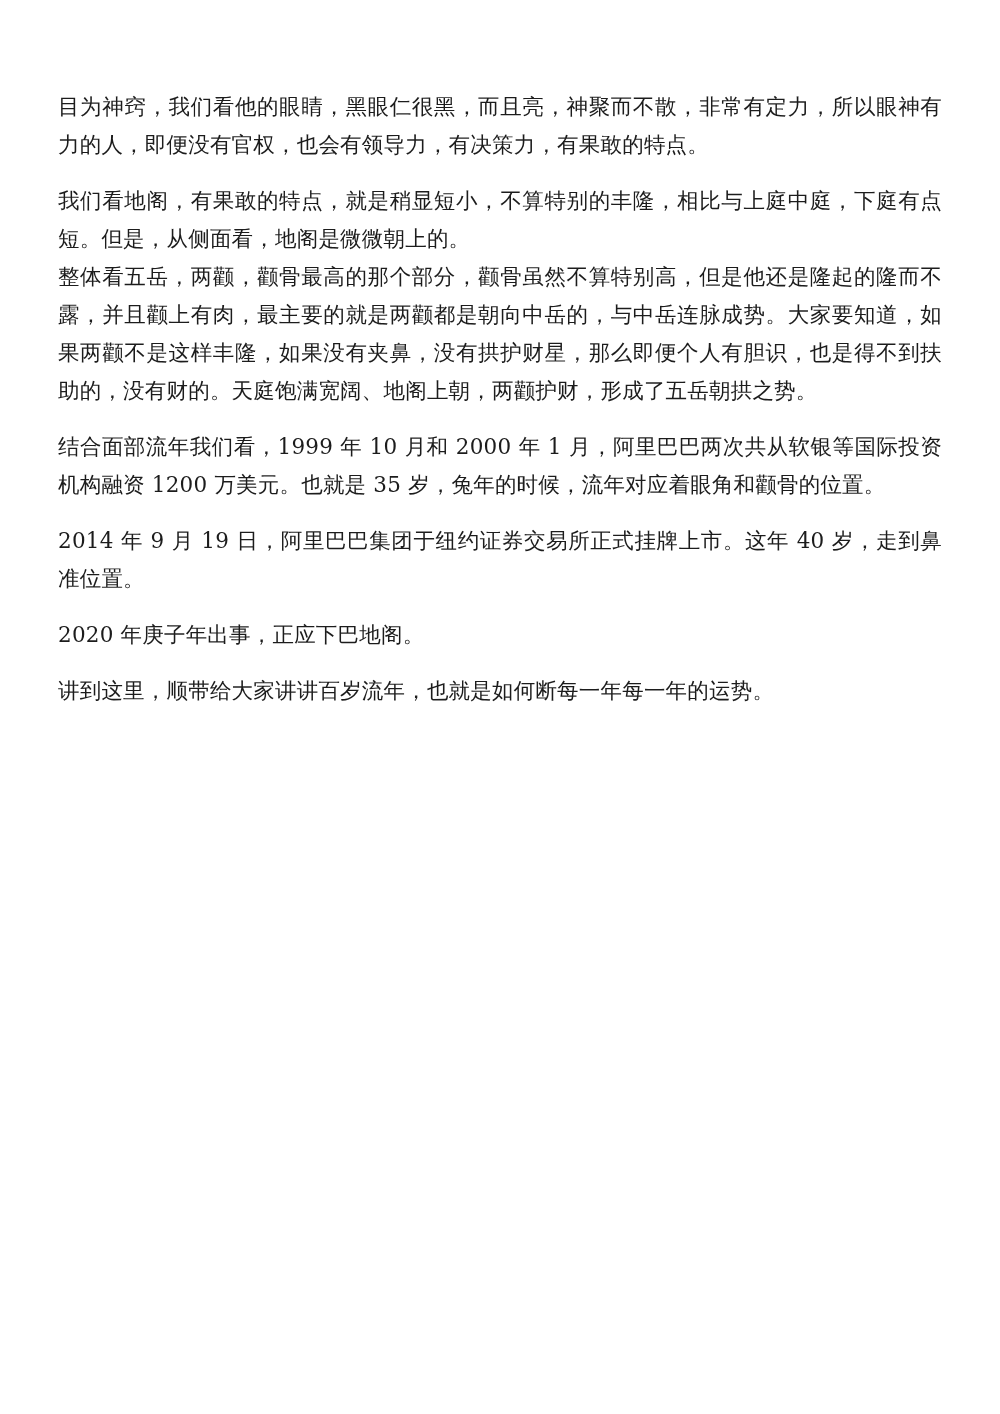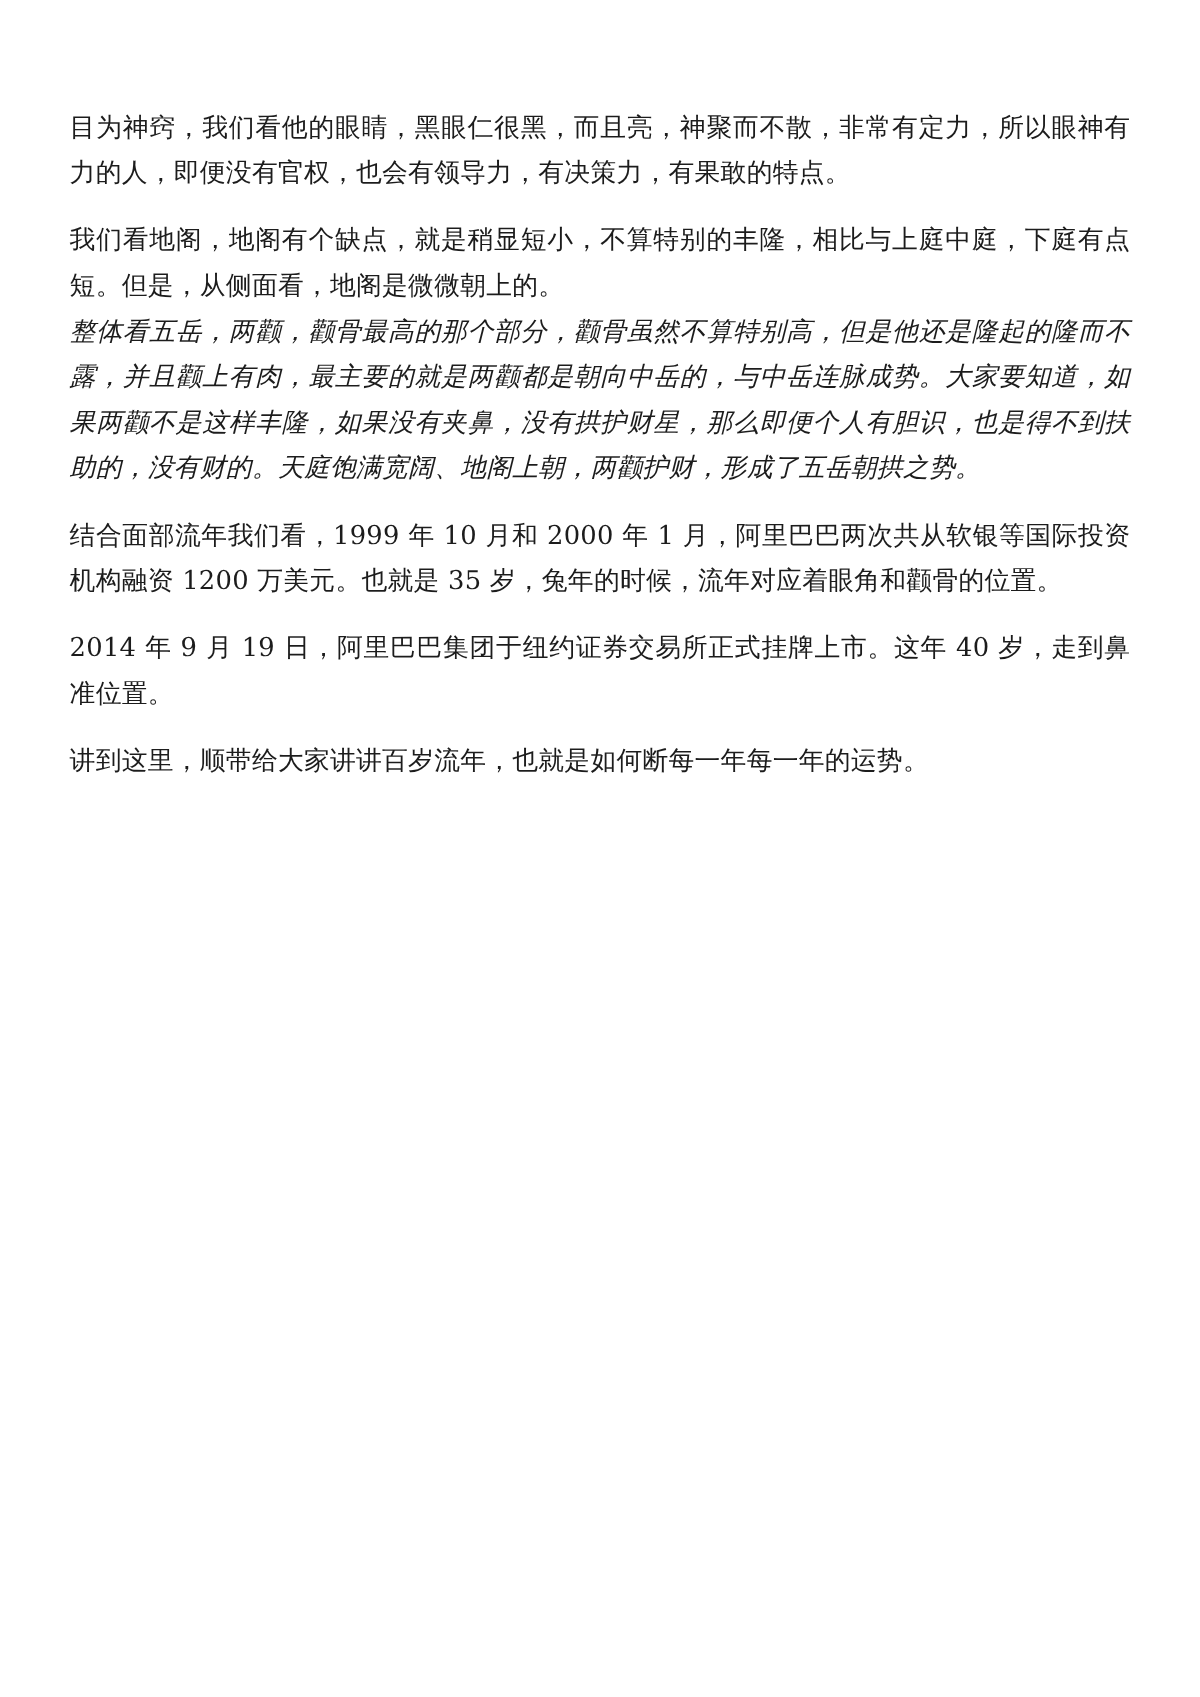--- a/index.html
+++ b/index.html
@@ -35,39 +35,39 @@
     line-height: 38px;
     text-align: justify;
     text-justify: inter-ideograph;
     letter-spacing: 0.2px;
     color: #1c1c1c;
     font-weight: 400;
   }
   
   .para.tight {
     margin-top: -18px;
-    font-style: italic;
   }
   .para:last-child {
     margin-bottom: 17px;
   }
 </style>
 </head>
 <body>
 
 <div class="page">
   <div class="doc-body">
 
     <p class="para">目为神窍，我们看他的眼睛，黑眼仁很黑，而且亮，神聚而不散，非常有定力，所以眼神有力的人，即便没有官权，也会有领导力，有决策力，有果敢的特点。</p>
 
-    <p class="para">我们看地阁，地阁有个缺点，就是稍显短小，不算特别的丰隆，相比与上庭中庭，下庭有点短。但是，从侧面看，地阁是微微朝上的。</p>
+    <p class="para">我们看地阁，有果敢的特点，就是稍显短小，不算特别的丰隆，相比与上庭中庭，下庭有点短。但是，从侧面看，地阁是微微朝上的。</p>
 
     <p class="para tight">整体看五岳，两颧，颧骨最高的那个部分，颧骨虽然不算特别高，但是他还是隆起的隆而不露，并且颧上有肉，最主要的就是两颧都是朝向中岳的，与中岳连脉成势。大家要知道，如果两颧不是这样丰隆，如果没有夹鼻，没有拱护财星，那么即便个人有胆识，也是得不到扶助的，没有财的。天庭饱满宽阔、地阁上朝，两颧护财，形成了五岳朝拱之势。</p>
 
     <p class="para">结合面部流年我们看，1999 年 10 月和 2000 年 1 月，阿里巴巴两次共从软银等国际投资机构融资 1200 万美元。也就是 35 岁，兔年的时候，流年对应着眼角和颧骨的位置。</p>
 
     <p class="para">2014 年 9 月 19 日，阿里巴巴集团于纽约证券交易所正式挂牌上市。这年 40 岁，走到鼻准位置。</p>
 
+    <p class="para">2020 年庚子年出事，正应下巴地阁。</p>
 
     <p class="para">讲到这里，顺带给大家讲讲百岁流年，也就是如何断每一年每一年的运势。</p>
 
   </div>
 </div>
 
 </body></html>

